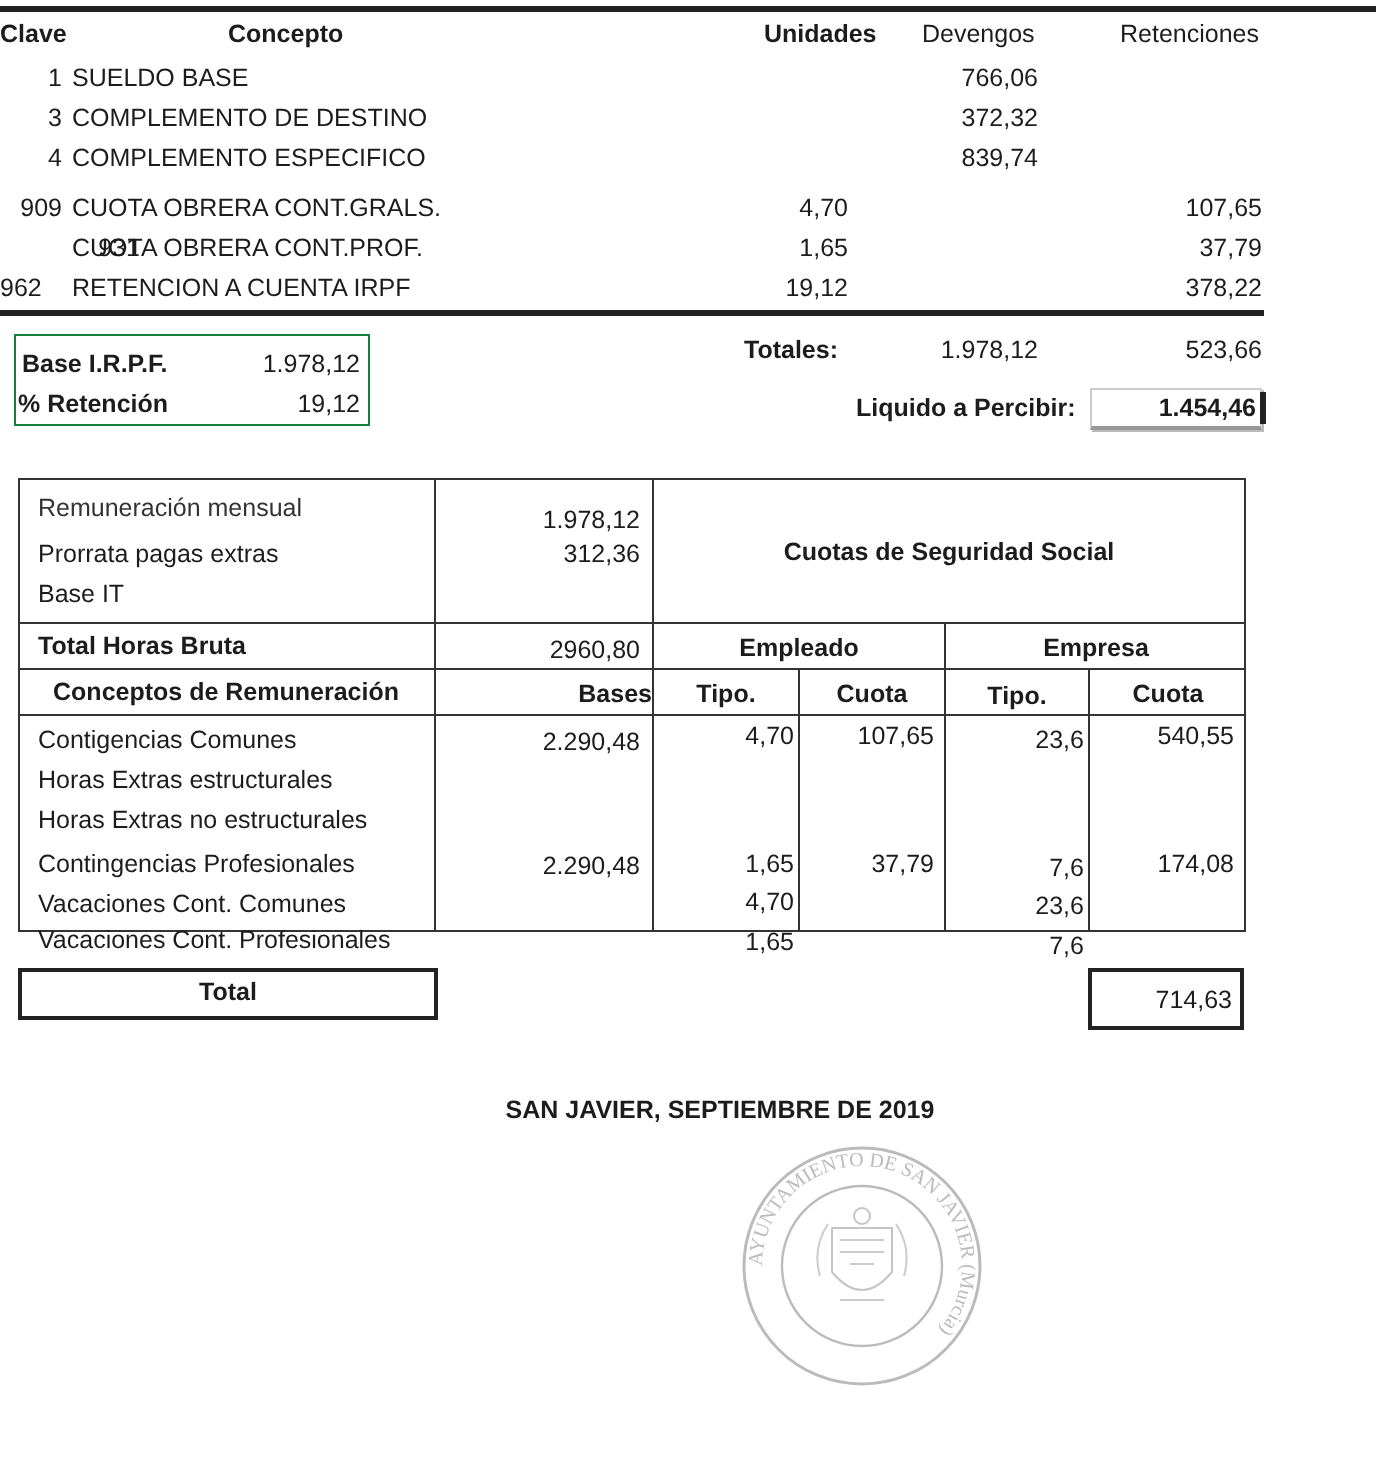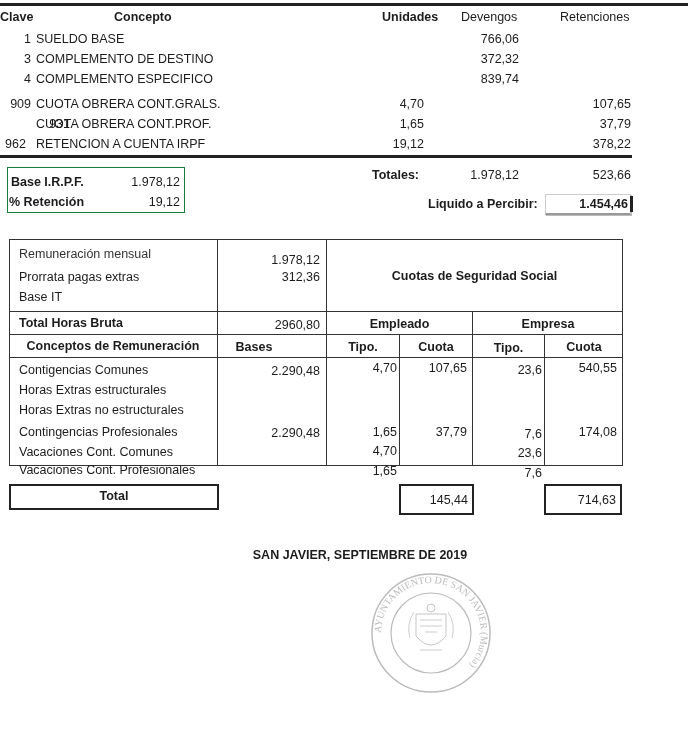--- a/index.html
+++ b/index.html
@@ -74,21 +74,21 @@
       <span class="r" style="left:560px;width:71px;text-align:right;">107,65</span>
     </div>
     <div class="row" style="top: 117px;">
       <span class="r" style="left:0;width:31px;text-align:right;margin-left:39px;">931</span>
       <span style="left:36px;">CUOTA OBRERA CONT.PROF.</span>
       <span class="r" style="left:360px;width:64px;text-align:right;">1,65</span>
       <span class="r" style="left:450px;width:69px;text-align:right;"></span>
       <span class="r" style="left:560px;width:71px;text-align:right;">37,79</span>
     </div>
     <div class="row" style="top: 137px;">
-      <span class="r" style="left:0;width:31px;text-align:center;">962</span>
+      <span class="r" style="left:0;width:31px;text-align:left;">962</span>
       <span style="left:36px;">RETENCION A CUENTA IRPF</span>
       <span class="r" style="left:360px;width:64px;text-align:right;">19,12</span>
       <span class="r" style="left:450px;width:69px;text-align:right;"></span>
       <span class="r" style="left:560px;width:71px;text-align:right;">378,22</span>
     </div>
   </div>
 
 <div class="hr-mid"></div>
 
 <div class="irpf-box">
@@ -132,21 +132,21 @@
   <span class="cell r" style="left:209px;width:102px;top:31px;">312,36</span>
   <span class="cell" style="left:10px;top:51px;">Base IT</span>
   <span class="cell b c" style="left:318px;width:295px;top:30px;">Cuotas de Seguridad Social</span>
 
   <span class="cell b" style="left:10px;top:77px;">Total Horas Bruta</span>
   <span class="cell r" style="left:209px;width:102px;top:79px;">2960,80</span>
   <span class="cell b c" style="left:318px;width:145px;top:78px;">Empleado</span>
   <span class="cell b c" style="left:464px;width:150px;top:78px;">Empresa</span>
 
   <span class="cell b c" style="left:0;width:208px;top:100px;">Conceptos de Remuneración</span>
-  <span class="cell b c" style="left:191px;width:108px;top:101px;">Bases</span>
+  <span class="cell b c" style="left:209px;width:108px;top:101px;text-align:right;">Bases</span>
   <span class="cell b c" style="left:318px;width:72px;top:101px;">Tipo.</span>
   <span class="cell b c" style="left:391px;width:72px;top:101px;">Cuota</span>
   <span class="cell b c" style="left:464px;width:71px;top:102px;">Tipo.</span>
   <span class="cell b c" style="left:536px;width:78px;top:101px;">Cuota</span>
 
   <div id="ss-rows">
       <span class="cell" style="left:10px;top:124px;">Contigencias Comunes</span>
       <span class="cell" style="left:209px;width:102px;top:125px;text-align:right;">2.290,48</span>
       <span class="cell" style="left:318px;width:70px;top:122px;text-align:right;">4,70</span>
       <span class="cell" style="left:391px;width:67px;top:122px;text-align:right;">107,65</span>
@@ -180,23 +180,20 @@
       <span class="cell" style="left:209px;width:102px;top:227px;text-align:right;"></span>
       <span class="cell" style="left:318px;width:70px;top:225px;text-align:right;">1,65</span>
       <span class="cell" style="left:391px;width:67px;top:225px;text-align:right;"></span>
       <span class="cell" style="left:464px;width:69px;top:227px;text-align:right;">7,6</span>
       <span class="cell" style="left:536px;width:72px;top:225px;text-align:right;"></span>
     </div>
 
   <div class="thick" style="left:0;top:245px;width:206px;height:22px;">
     <span class="cell b c" style="left:0;width:206px;top:3px;">Total</span>
   </div>
-  <div class="thick" style="left:390px;top:245px;width:71px;height:27px;">
-    <span class="cell r" style="right:4px;top:7px;">145,44</span>
-  </div>
   <div class="thick" style="left:535px;top:245px;width:74px;height:27px;">
     <span class="cell r" style="right:4px;top:7px;">714,63</span>
   </div>
 </div>
 
 <span class="abs b c" style="left:200px;width:320px;top:548px;">SAN JAVIER, SEPTIEMBRE DE 2019</span>
 
 <svg class="stamp" viewBox="0 0 122 122">
   <circle cx="61" cy="61" r="59" fill="none" stroke="#bbb" stroke-width="1.5"></circle>
   <circle cx="61" cy="61" r="40" fill="none" stroke="#bbb" stroke-width="1.2"></circle>

